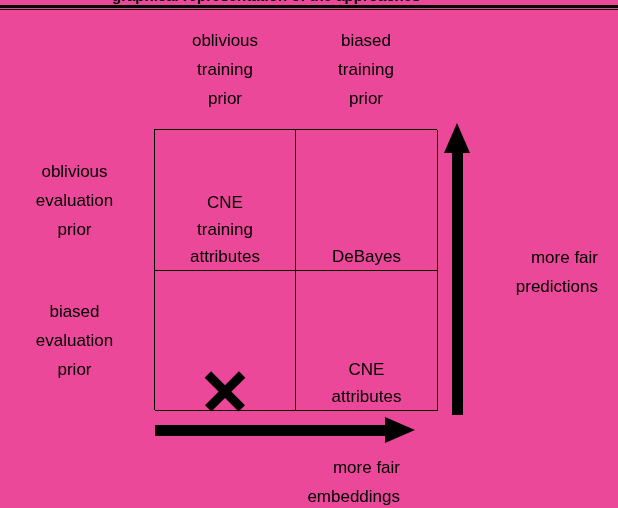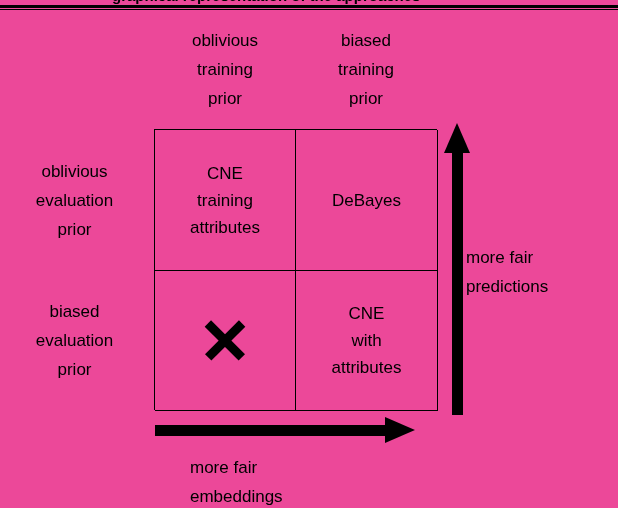--- a/index.html
+++ b/index.html
@@ -95,21 +95,21 @@
     grid-template-rows: 141px 140px;
     border-top: 1.6px solid #000;
     border-left: 1.6px solid #000;
     box-sizing: border-box;
   }
   .cell {
     border-right: 1.6px solid #000;
     border-bottom: 1.6px solid #000;
     box-sizing: border-box;
     display: flex;
-    align-items: center;
+    align-items: flex-end;
     justify-content: center;
     text-align: center;
     font-size: 17px;
     line-height: 27px;
   }
   .cell-x {
     font-size: 0;
   }
 
   
@@ -183,21 +183,21 @@
     border-top: 13px solid transparent;
     border-bottom: 13px solid transparent;
     border-left: 30px solid #000;
   }
 
   
   .axis-caption {
     position: absolute;
     font-size: 17px;
     line-height: 29px;
-    text-align: left;
+    text-align: right;
   }
   .axis-caption .l-bold { font-weight: normal; }
   .axis-caption.vertical-caption {
     left: 466px;
     top: 243px;
     width: 132px;
   }
   .axis-caption.horizontal-caption {
     left: 190px;
     top: 453px;
@@ -257,21 +257,20 @@
     <div class="cell cell-x">
       <div class="x-mark">
         <i></i>
         <i></i>
       </div>
     </div>
 
     <div class="cell">
       <div>
         <div>CNE</div>
-        <div>with</div>
         <div>attributes</div>
       </div>
     </div>
 
   </div>
 
   <div class="v-arrow">
     <div class="head"></div>
     <div class="shaft"></div>
   </div>

